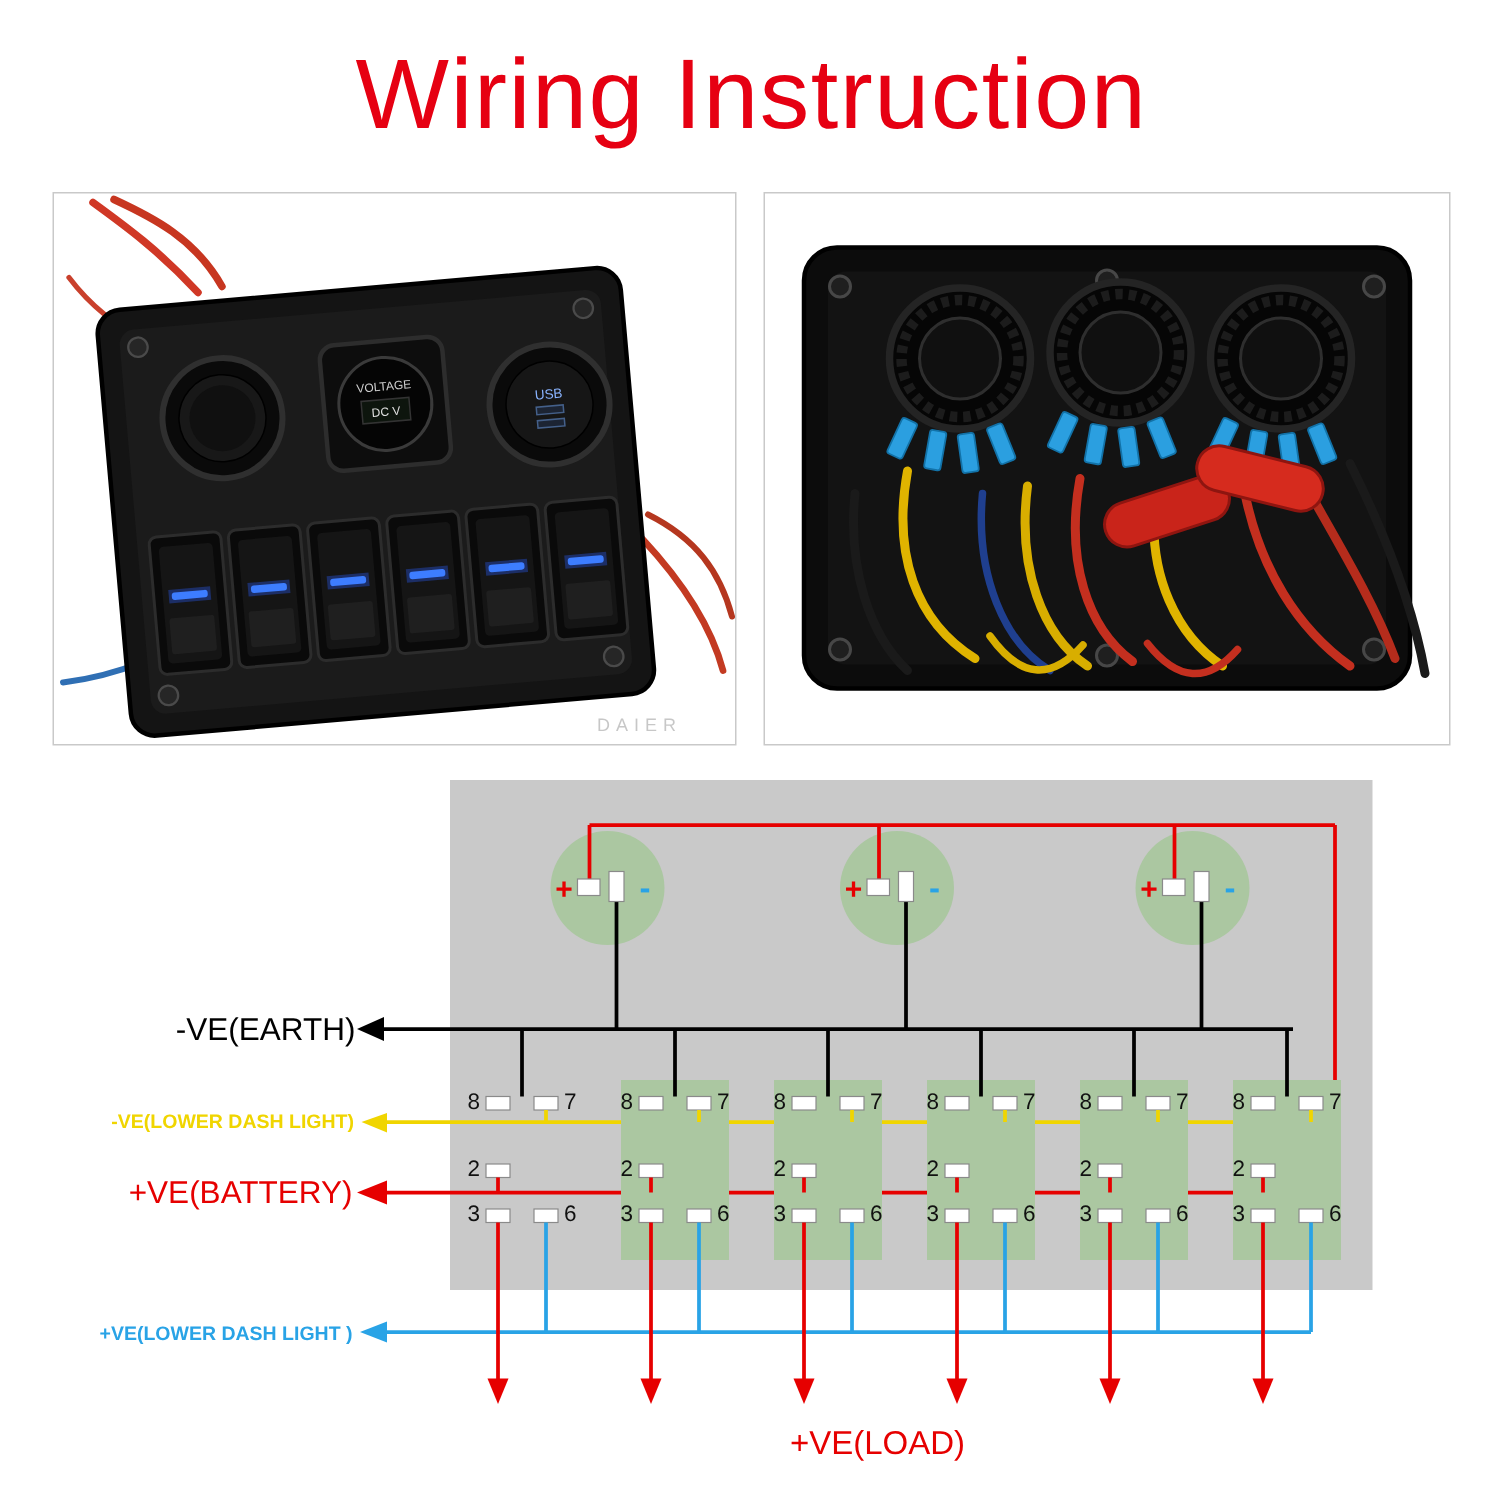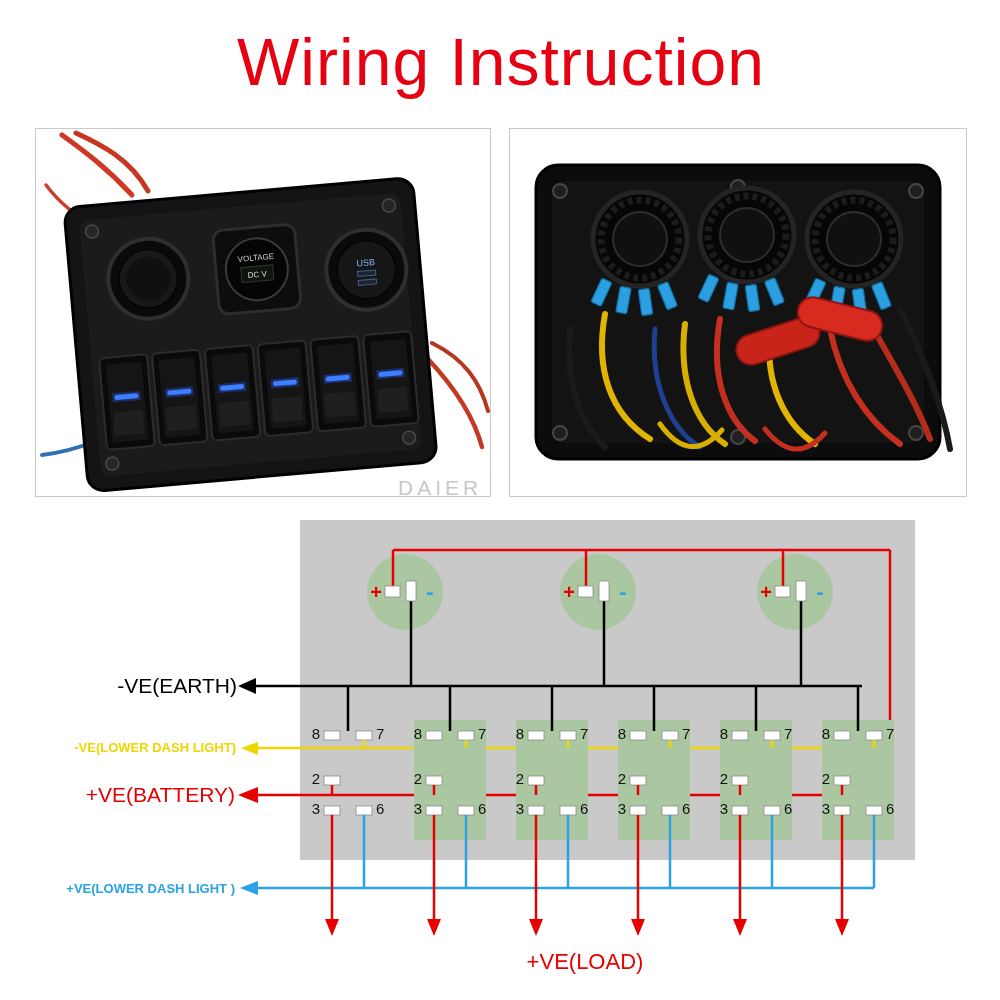--- a/index.html
+++ b/index.html
@@ -13,21 +13,21 @@
     letter-spacing:1px;
   }
   .photo {
     position:absolute; border:1px solid #c9c9c9; background:#fff; overflow:hidden;
   }
   .photo.left  { left:35px;  top:128px; width:454px; height:367px; }
   .photo.right { left:509px; top:128px; width:456px; height:367px; }
   .photo svg { display:block; }
   .watermark {
     position:absolute; left:398px; top:476px; color:#9a9a9a; opacity:.55;
-    font-size:21px; letter-spacing:4px; font-weight:400;
+    font-size:12px; letter-spacing:4px; font-weight:400;
   }
   #diagram { position:absolute; left:0; top:505px; }
   #diagram text { font-family:"Liberation Sans", sans-serif; }
   .term { fill:#ffffff; stroke:#8a8a8a; stroke-width:0.8; }
   .tnum { font-size:15px; fill:#111111; }
   .lbl-big { font-size:21px; }
   .lbl-small { font-size:13px; font-weight:bold; }
 </style>
 </head>
 <body>

